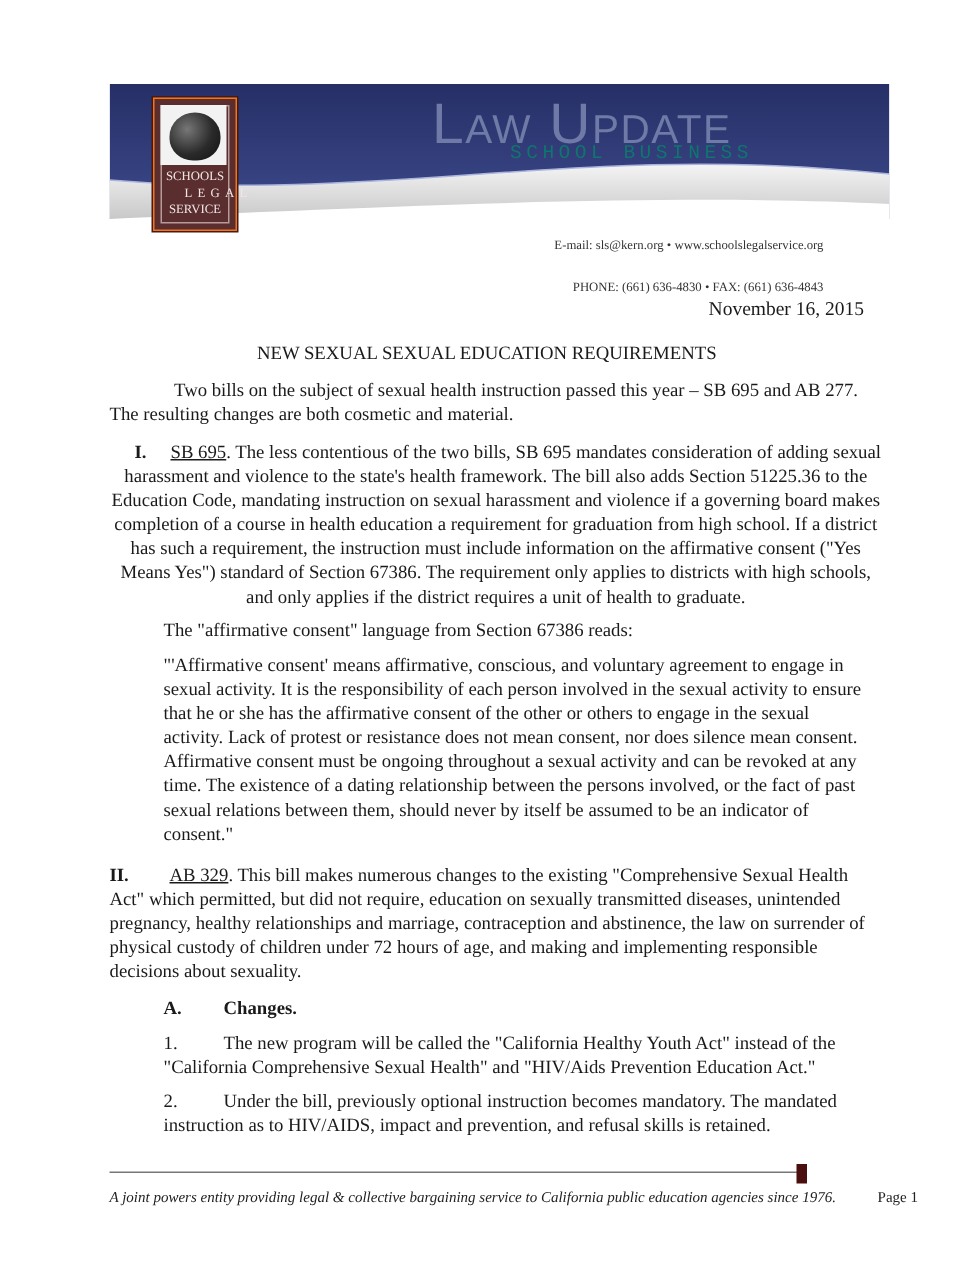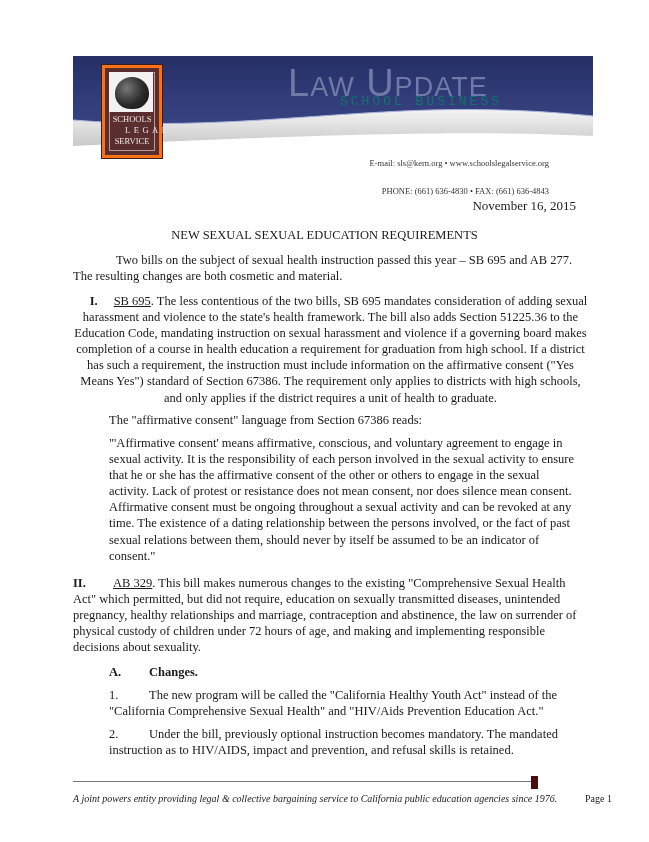--- a/index.html
+++ b/index.html
@@ -3,21 +3,21 @@
 <meta charset="utf-8">
 <style>
   html, body { margin: 0; padding: 0; background: #ffffff; }
   body { width: 649px; height: 842px; position: relative; overflow: hidden;
          font-family: "Liberation Serif", "DejaVu Serif", serif; color: #1a1a1a; }
 
   
   .banner { position: absolute; left: 73px; top: 56px; width: 520px; height: 90px; overflow: hidden; }
   .banner svg { position: absolute; left: 0; top: 0; }
   .logo { position: absolute; left: 102px; top: 65px; width: 54px; height: 87px;
-          background: #5a2e2e; border: 3px solid #f97316; box-shadow: 0 0 0 1px #3d1c1c; text-decoration: underline; }
+          background: #5a2e2e; border: 1px solid #f97316; box-shadow: 0 0 0 1px #3d1c1c; text-decoration: underline; }
   .logo-inner { position: absolute; left: 4px; top: 4px; right: 4px; bottom: 4px; border: 1px solid #b89a9a; }
   .apple { position: absolute; left: 4px; top: 4px; width: 44px; height: 40px; background: #f2f2f2; overflow: hidden; }
   .apple-shape { position: absolute; left: 6px; top: 5px; width: 34px; height: 32px; border-radius: 50% 50% 46% 46%;
                  background: radial-gradient(circle at 35% 35%, #777 0%, #2a2a2a 55%, #111 100%); }
   .logo-text { position: absolute; left: 0; right: 0; text-align: center; color: #f0e6e6;
                font-family: "Liberation Serif", serif; font-size: 8.5px; line-height: 11px; }
   .lt1 { top: 46px; }
   .lt2 { top: 57px; letter-spacing: 3.5px; padding-left: 20px; }
   .lt3 { top: 68px; }
 

